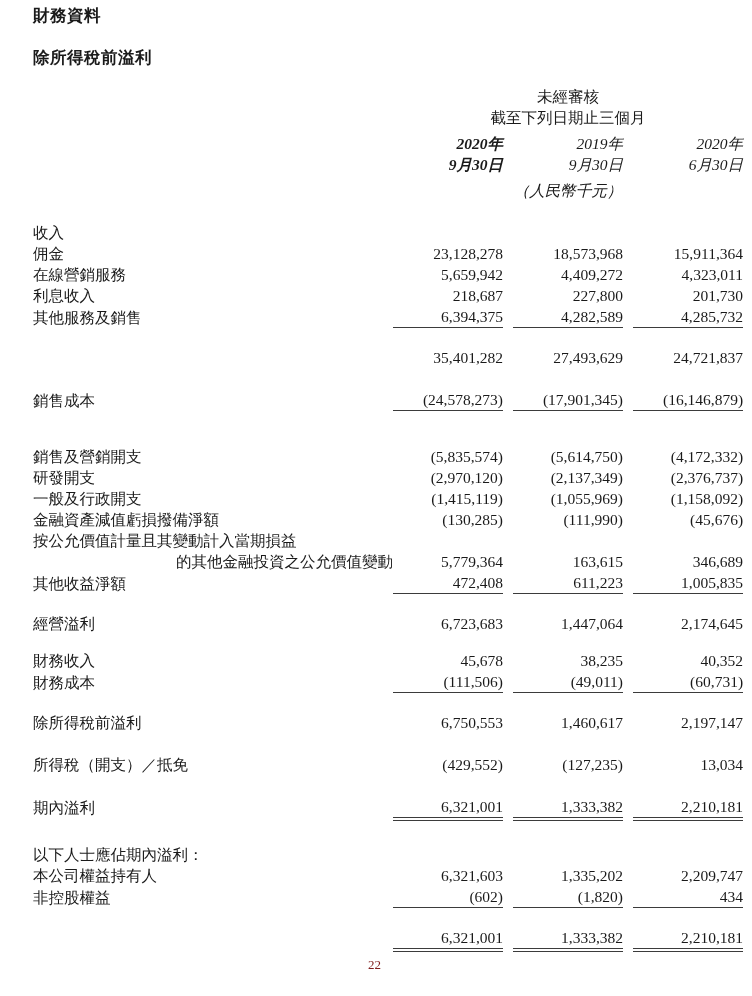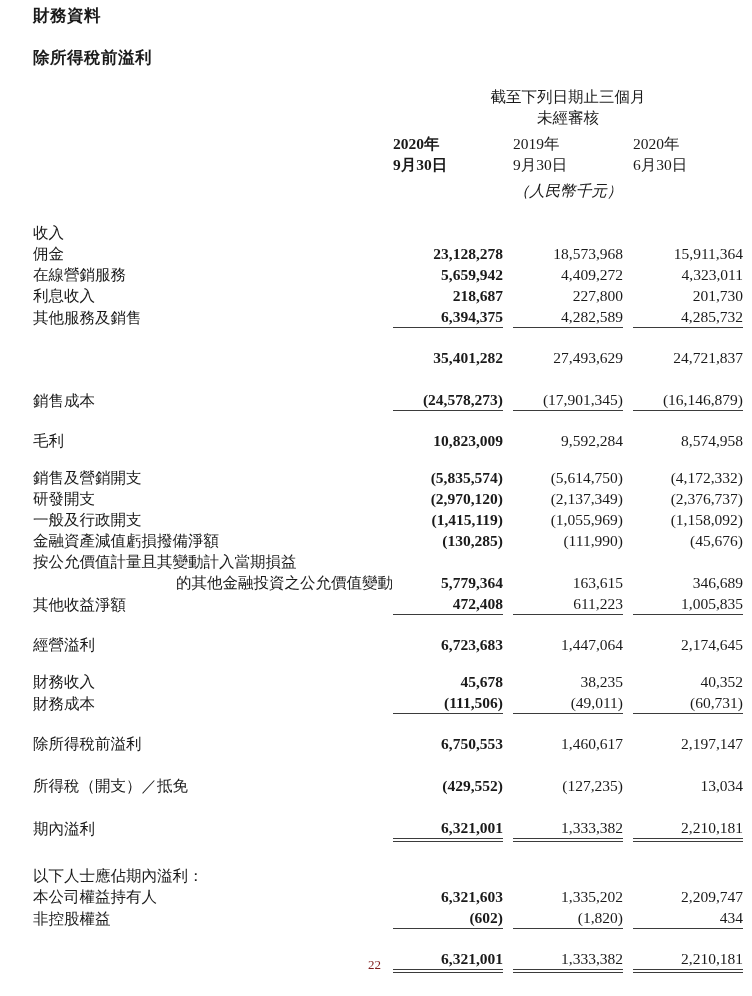--- a/index.html
+++ b/index.html
@@ -66,21 +66,21 @@
   .lbl.b { font-weight: normal; }
   .lbl.indent { padding-left: 22px; text-align: right; }
 
   .num {
     text-align: right;
     white-space: nowrap;
     font-size: 15.5px;
     line-height: 21px;
     font-variant-numeric: lining-nums;
   }
-  .num.b { font-weight: bold; margin-top: 48px; }
+  .num.b { font-weight: normal; margin-top: 48px; }
 
   
   tr.r    > td { height: 21px; }
   tr.gap-s > td { height: 10px; }
   tr.gap-m > td { height: 16px; }
   tr.gap-l > td { height: 21px; }
 
   
   tr.ruleline > td.ruled {
     border-top: 1.2px solid #3b3b3b;
@@ -95,24 +95,25 @@
   .hdr-span {
     text-align: center;
     font-weight: bold;
     font-size: 15.5px;
     line-height: 21px;
     white-space: nowrap;
   }
   td.hdr-rule-all { border-bottom: 1.2px solid #3b3b3b; height: 5px; }
 
   .hdr-date {
-    text-align: left;
+    text-align: right;
     font-size: 15.5px;
     line-height: 21px;
     white-space: nowrap;
+    font-style: italic;
   }
   .hdr-date.b { font-weight: bold; }
 
   td.date-underline { border-bottom: 1.2px solid #3b3b3b; height: 6px; }
 
   .currency {
     text-align: center;
     font-style: italic;
     font-size: 15.5px;
     line-height: 20px;
@@ -155,25 +156,25 @@
       <col class="c-num">
         <col class="c-gap">
       <col class="c-num">
         <col class="c-gap">
       <col class="c-num">
     </colgroup>
     <tbody>
 
       <tr>
         <td></td>
+        <td class="hdr-span" colspan="5">未經審核</td>
+      </tr>
+      <tr>
+        <td></td>
         <td class="hdr-span" colspan="5">截至下列日期止三個月</td>
-      </tr>
-      <tr>
-        <td></td>
-        <td class="hdr-span" colspan="5">未經審核</td>
       </tr>
       <tr>
         <td></td>
         <td class="hdr-rule-all" colspan="5"></td>
       </tr>
       <tr>
         <td></td>
         <td class="hdr-date b">2020年</td>
         <td></td>
         <td class="hdr-date">2019年</td>
@@ -293,28 +294,20 @@
         <td class="ruled"></td>
           <td></td>
         <td class="ruled"></td>
           <td></td>
         <td class="ruled"></td>
       </tr>
       <tr class="gap-s">
           <td colspan="6"></td>
         </tr>
 
-      <tr class="r">
-        <td class="lbl b">毛利</td>
-        <td class="num b">10,823,009</td>
-          <td></td>
-        <td class="num">9,592,284</td>
-          <td></td>
-        <td class="num">8,574,958</td>
-      </tr>
 
       <tr class="gap-m">
           <td colspan="6"></td>
         </tr>
 
       <tr class="r">
         <td class="lbl">銷售及營銷開支</td>
         <td class="num b">(5,835,574)</td>
           <td></td>
         <td class="num">(5,614,750)</td>

